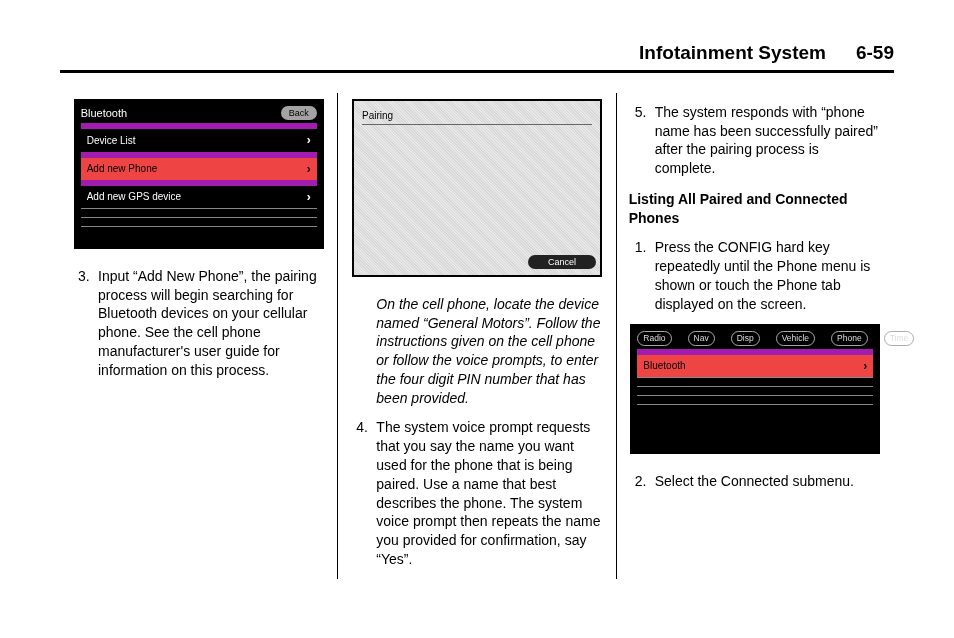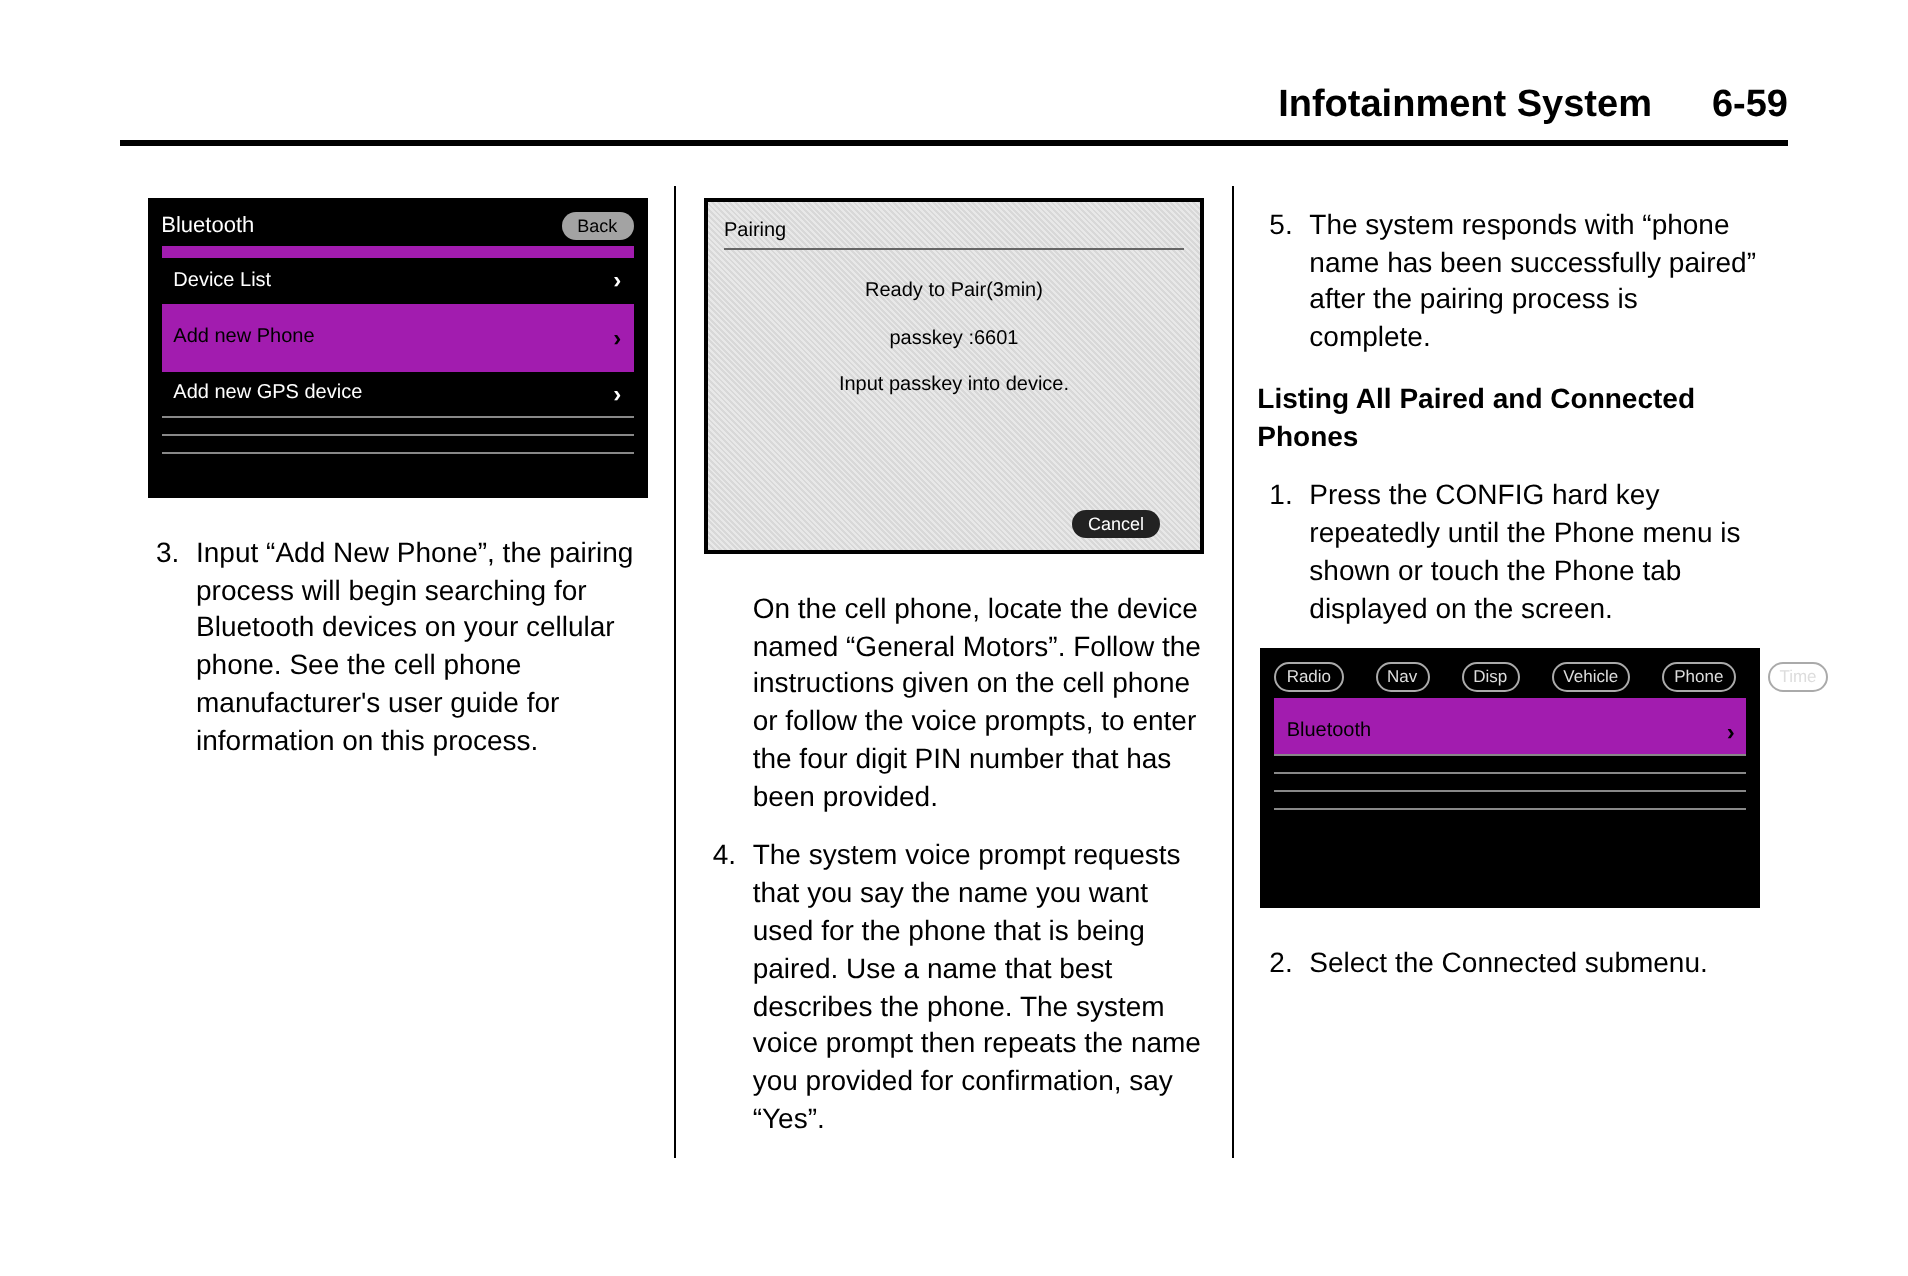--- a/index.html
+++ b/index.html
@@ -72,21 +72,21 @@
     border-top: 6px solid #a21caf;
     border-bottom: 1px solid #888;
     padding: 3px 6px;
     display: flex;
     justify-content: space-between;
     align-items: center;
     margin-top: -1px;
     font-size: 10px;
   }
   .menu-row.highlight {
-    background: #a21caf;
+    background: #ef4444;
     color: #000;
   }
   .menu-row.line-only {
     height: 10px;
     border-top: 1px solid #888;
     border-bottom: none;
   }
   .chevron { font-size: 12px; font-weight: bold; }
   .pairing-title {
     text-align: left;
@@ -96,25 +96,25 @@
     margin-bottom: 14px;
   }
   .pairing-body {
     text-align: center;
     font-size: 10px;
   }
   .pairing-body div { margin: 10px 0; }
   .cancel-btn {
     position: absolute;
     bottom: 6px;
-    right: 20px;
+    right: 4px;
     background: #222;
     color: #fff;
     border-radius: 8px;
-    padding: 1px 8px;
+    padding: 1px 20px;
     font-size: 9px;
     text-align: right;
   }
   .tabs-row {
     display: flex;
     gap: 16px;
     margin-bottom: 4px;
   }
   .tab {
     border: 1px solid #aaa;
@@ -122,21 +122,21 @@
     padding: 1px 5px;
     font-size: 8.5px;
     color: #ddd;
   }
   .ol-item {
     display: flex;
     margin: 10px 0 10px 6px;
   }
   .ol-num { width: 20px; flex-shrink: 0; }
   .ol-text { flex: 1; }
-  .plain-para { margin: 10px 0 10px 26px; }
+  .plain-para { margin: 10px 0 10px 26px; font-style: italic; }
   .sub-heading { font-weight: bold; margin: 12px 0 8px 0; }
 </style>
 </head>
 <body>
 
 <div class="header">
   <span class="header-title">Infotainment System</span>
   <span class="header-page">6-59</span>
 </div>
 
@@ -167,25 +167,20 @@
 
     <div class="ol-item">
       <span class="ol-num">3.</span>
       <span class="ol-text">Input “Add New Phone”, the pairing process will begin searching for Bluetooth devices on your cellular phone. See the cell phone manufacturer's user guide for information on this process.</span>
     </div>
   </div>
 
   <div class="col">
     <div class="screen-pairing">
       <div class="pairing-title">Pairing</div>
-      <div class="pairing-body">
-        <div>Ready to Pair(3min)</div>
-        <div>passkey :6601</div>
-        <div>Input passkey into device.</div>
-      </div>
       <span class="cancel-btn">Cancel</span>
     </div>
 
     <div class="plain-para">On the cell phone, locate the device named “General Motors”. Follow the instructions given on the cell phone or follow the voice prompts, to enter the four digit PIN number that has been provided.</div>
 
     <div class="ol-item">
       <span class="ol-num">4.</span>
       <span class="ol-text">The system voice prompt requests that you say the name you want used for the phone that is being paired. Use a name that best describes the phone. The system voice prompt then repeats the name you provided for confirmation, say “Yes”.</span>
     </div>
   </div>

